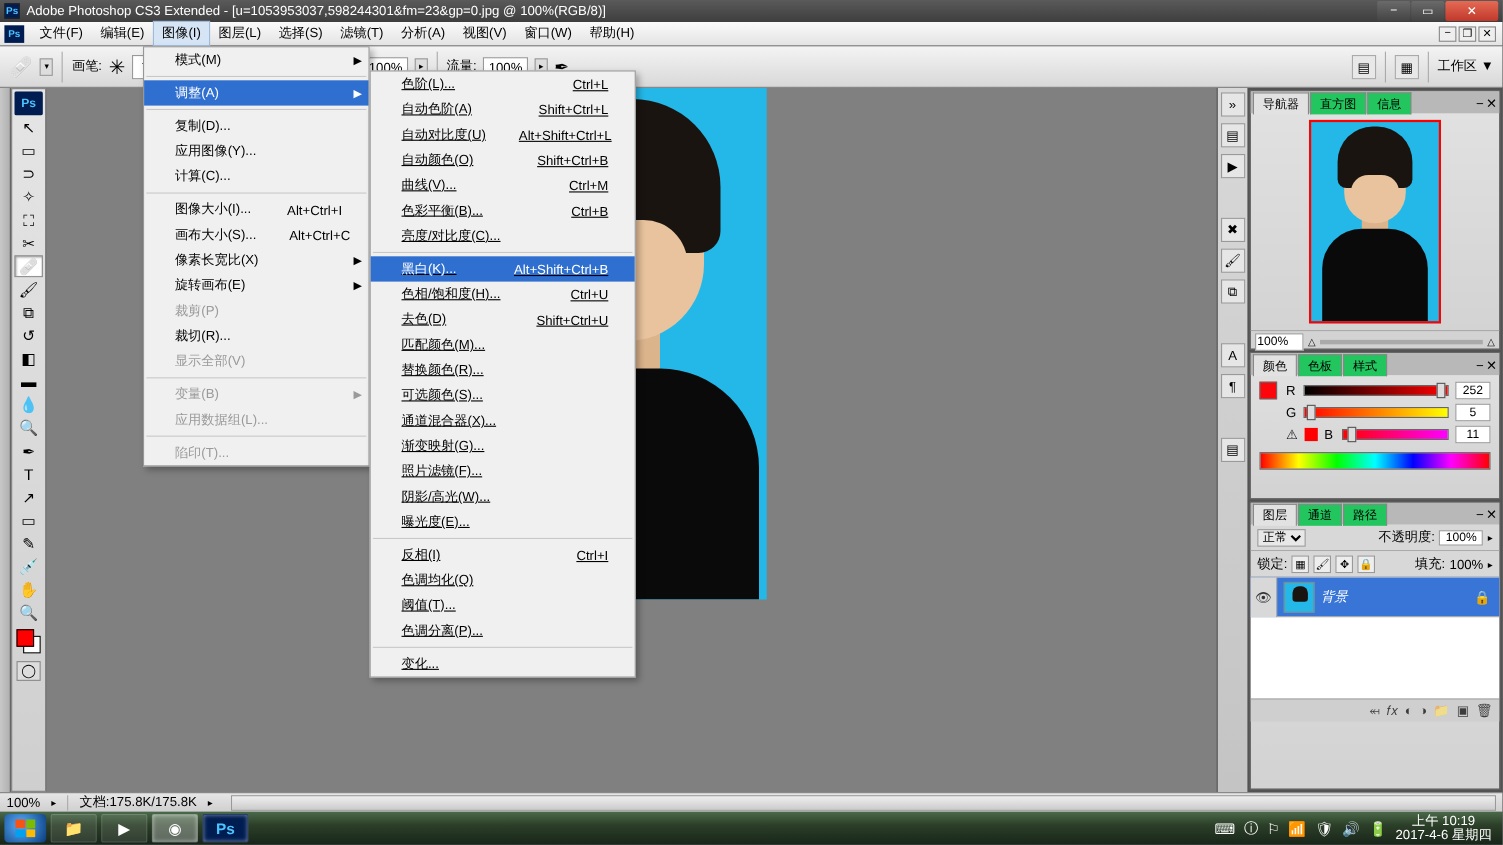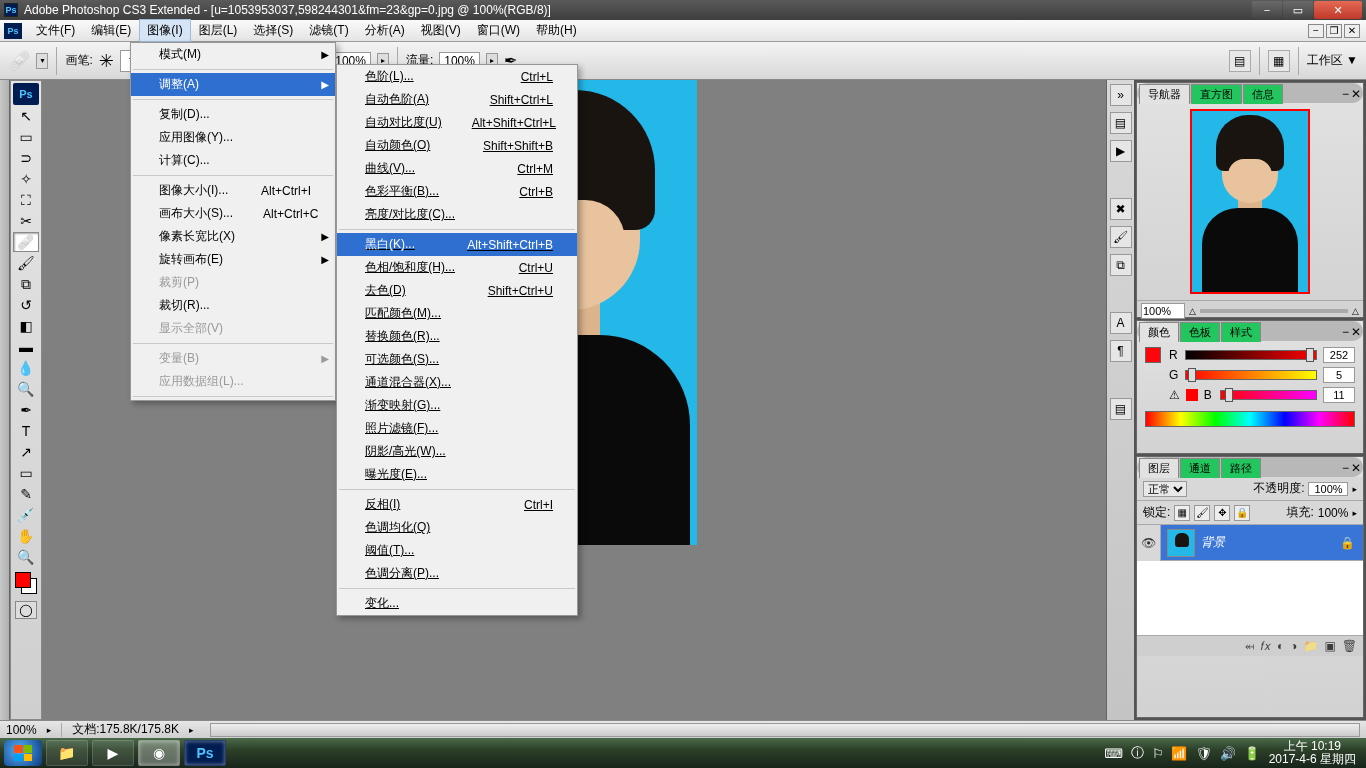--- a/index.html
+++ b/index.html
@@ -44,21 +44,21 @@
 .canvas-img .hair::after { content:''; position:absolute; bottom:-10px; left:30px; width:110px; height:40px; background:#e8c39e; border-radius:50px 50px 0 0; }
 .canvas-img .body { position:absolute; bottom:0; left:50%; transform:translateX(-50%); width:240px; height:210px; background:#0a0a0a; border-radius:90px 90px 0 0; }
 .canvas-img .neck { position:absolute; top:220px; left:50%; transform:translateX(-50%); width:60px; height:50px; background:#dcb48c; }
 
 .right-panels { width:260px; background:#535353; display:flex; }
 .right-strip { width:28px; background:linear-gradient(#d8d8d8,#c4c4c4); border-left:1px solid #666; display:flex; flex-direction:column; align-items:center; padding:4px 0; gap:6px; }
 .right-strip .rsbtn { width:22px; height:22px; border:1px solid #999; background:#e6e6e6; display:flex; align-items:center; justify-content:center; font-size:12px; }
 .right-strip .gap { height:24px; }
 .panel-col { flex:1; display:flex; flex-direction:column; gap:2px; padding:2px; }
 .panel { background:linear-gradient(#e2e2e2,#d2d2d2); border:1px solid #666; display:flex; flex-direction:column; }
-.panel .tabs { display:flex; background:#b8b8b8; height:20px; align-items:flex-end; padding-left:2px;border-radius:10px; }
+.panel .tabs { display:flex; background:#b8b8b8; height:20px; align-items:flex-end; padding-left:2px; }
 .panel .tab { padding:2px 8px; background:#22c55e; border:1px solid #888; border-bottom:none; margin-right:1px; font-size:11px; position:relative; top:1px; }
 .panel .tab.active { background:#e2e2e2; }
 .panel .tabctl { margin-left:auto; display:flex; gap:2px; padding:2px; font-size:10px; }
 .panel .body { flex:1; padding:4px; position:relative; }
 
 .nav-thumb { width:120px; height:185px; margin:2px auto; border:2px solid #ff0000; background:#24b8e8; position:relative; overflow:hidden; }
 .nav-thumb .nhead { position:absolute; top:20px; left:50%; transform:translateX(-50%); width:56px; height:72px; background:#e8c39e; border-radius:24px 24px 28px 28px; }
 .nav-thumb .nhair { position:absolute; top:4px; left:50%; transform:translateX(-50%); width:68px; height:56px; background:#1a1410; border-radius:32px 32px 8px 8px; }
 .nav-thumb .nhair::after { content:''; position:absolute; bottom:-4px; left:12px; width:44px; height:16px; background:#e8c39e; border-radius:20px 20px 0 0; }
 .nav-thumb .nbody { position:absolute; bottom:0; left:50%; transform:translateX(-50%); width:96px; height:84px; background:#0a0a0a; border-radius:36px 36px 0 0; }
@@ -402,37 +402,40 @@
     </div>
     <hr>
     <div class="mi dis">
       <span>变量(B)</span>
       <span class="arr">▶</span>
     </div>
     <div class="mi dis">
       <span>应用数据组(L)...</span>
     </div>
     <hr>
+    <div class="mi dis">
+      <span>陷印(T)...</span>
+    </div>
   </div>
 <div class="menu-dd menu2" id="menu2">
     <div class="mi">
       <span>色阶(L)...</span>
       <span class="sc">Ctrl+L</span>
     </div>
     <div class="mi">
       <span>自动色阶(A)</span>
       <span class="sc">Shift+Ctrl+L</span>
     </div>
     <div class="mi">
       <span>自动对比度(U)</span>
       <span class="sc">Alt+Shift+Ctrl+L</span>
     </div>
     <div class="mi">
       <span>自动颜色(O)</span>
-      <span class="sc">Shift+Shift+B</span>
+      <span class="sc">Shift+Ctrl+B</span>
     </div>
     <div class="mi">
       <span>曲线(V)...</span>
       <span class="sc">Ctrl+M</span>
     </div>
     <div class="mi">
       <span>色彩平衡(B)...</span>
       <span class="sc">Ctrl+B</span>
     </div>
     <div class="mi">

